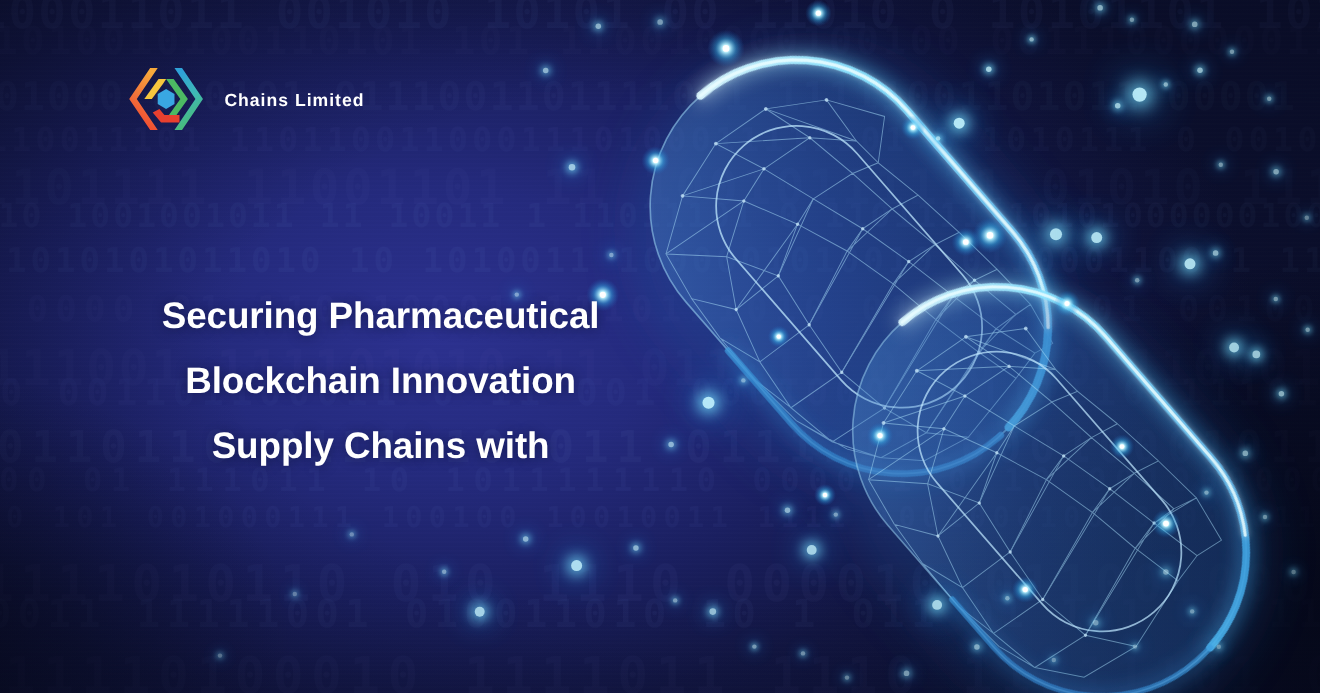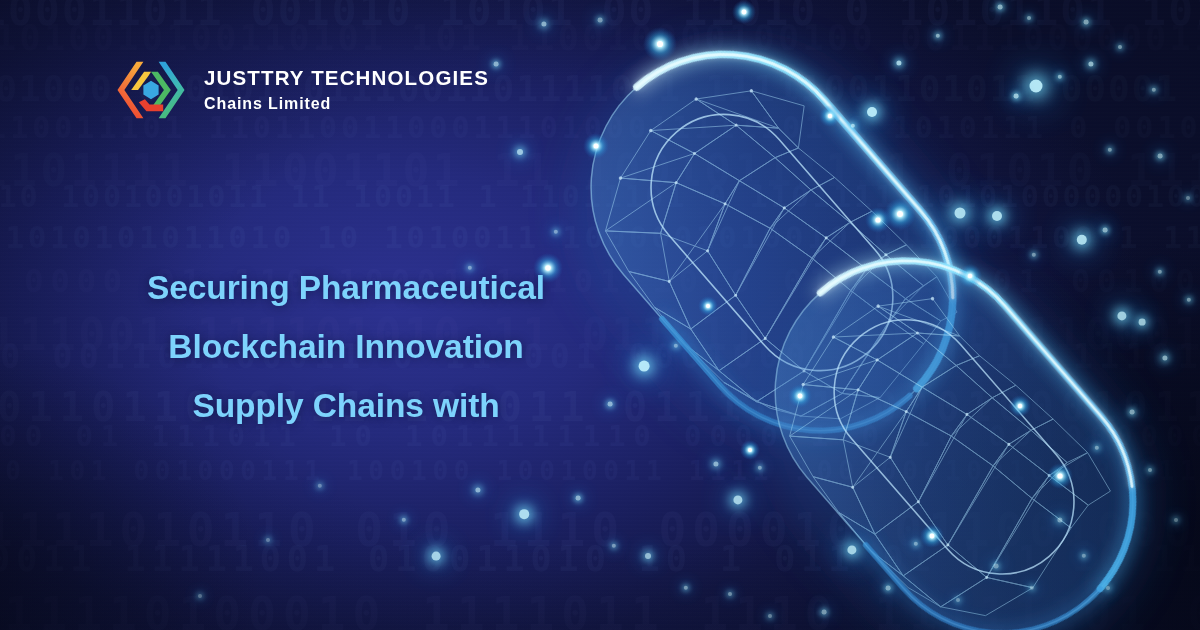--- a/index.html
+++ b/index.html
@@ -123,21 +123,21 @@
 
   
   .headline {
     position: absolute;
     left: 96px;
     top: 258px;
     width: 500px;
     text-align: center;
   }
   .headline .line {
-    color: #7dd3fc;
+    color: #ffffff;
     font-size: 33.5px;
     font-weight: 700;
     line-height: 59px;
     letter-spacing: -0.1px;
     white-space: nowrap;
     text-shadow: 0 1px 10px rgba(10,14,50,0.55);
   }
 </style>
 </head>
 <body>
@@ -455,21 +455,20 @@
       <path d="M50 18 L41 18 L24 42 L33 42 L47 23 Z" fill="#f7c63e"></path>
       <path d="M24 42 L33 42 L41 55 L33 60 Z" fill="#f2a33c" opacity="0"></path>
 
       <path d="M50 18 L59 18 L76 42 L59 66 L50 66 L67 42 Z" fill="#4cb963"></path>
 
       <path d="M34 58 L44 70 L66 70 L66 61 L48 61 L42 54 Z" fill="#e8402f"></path>
 
       <path d="M50 30 L60 36 L60 48 L50 54 L40 48 L40 36 Z" fill="#39a7e2"></path>
     </svg>
     <div class="logo-text">
-      <div class="logo-title">JUSTTRY TECHNOLOGIES</div>
       <div class="logo-sub">Chains Limited</div>
     </div>
   </div>
 
   <div class="headline">
     <div class="line">Securing Pharmaceutical</div>
     <div class="line">Blockchain Innovation</div>
     <div class="line">Supply Chains with</div>
   </div>
 

